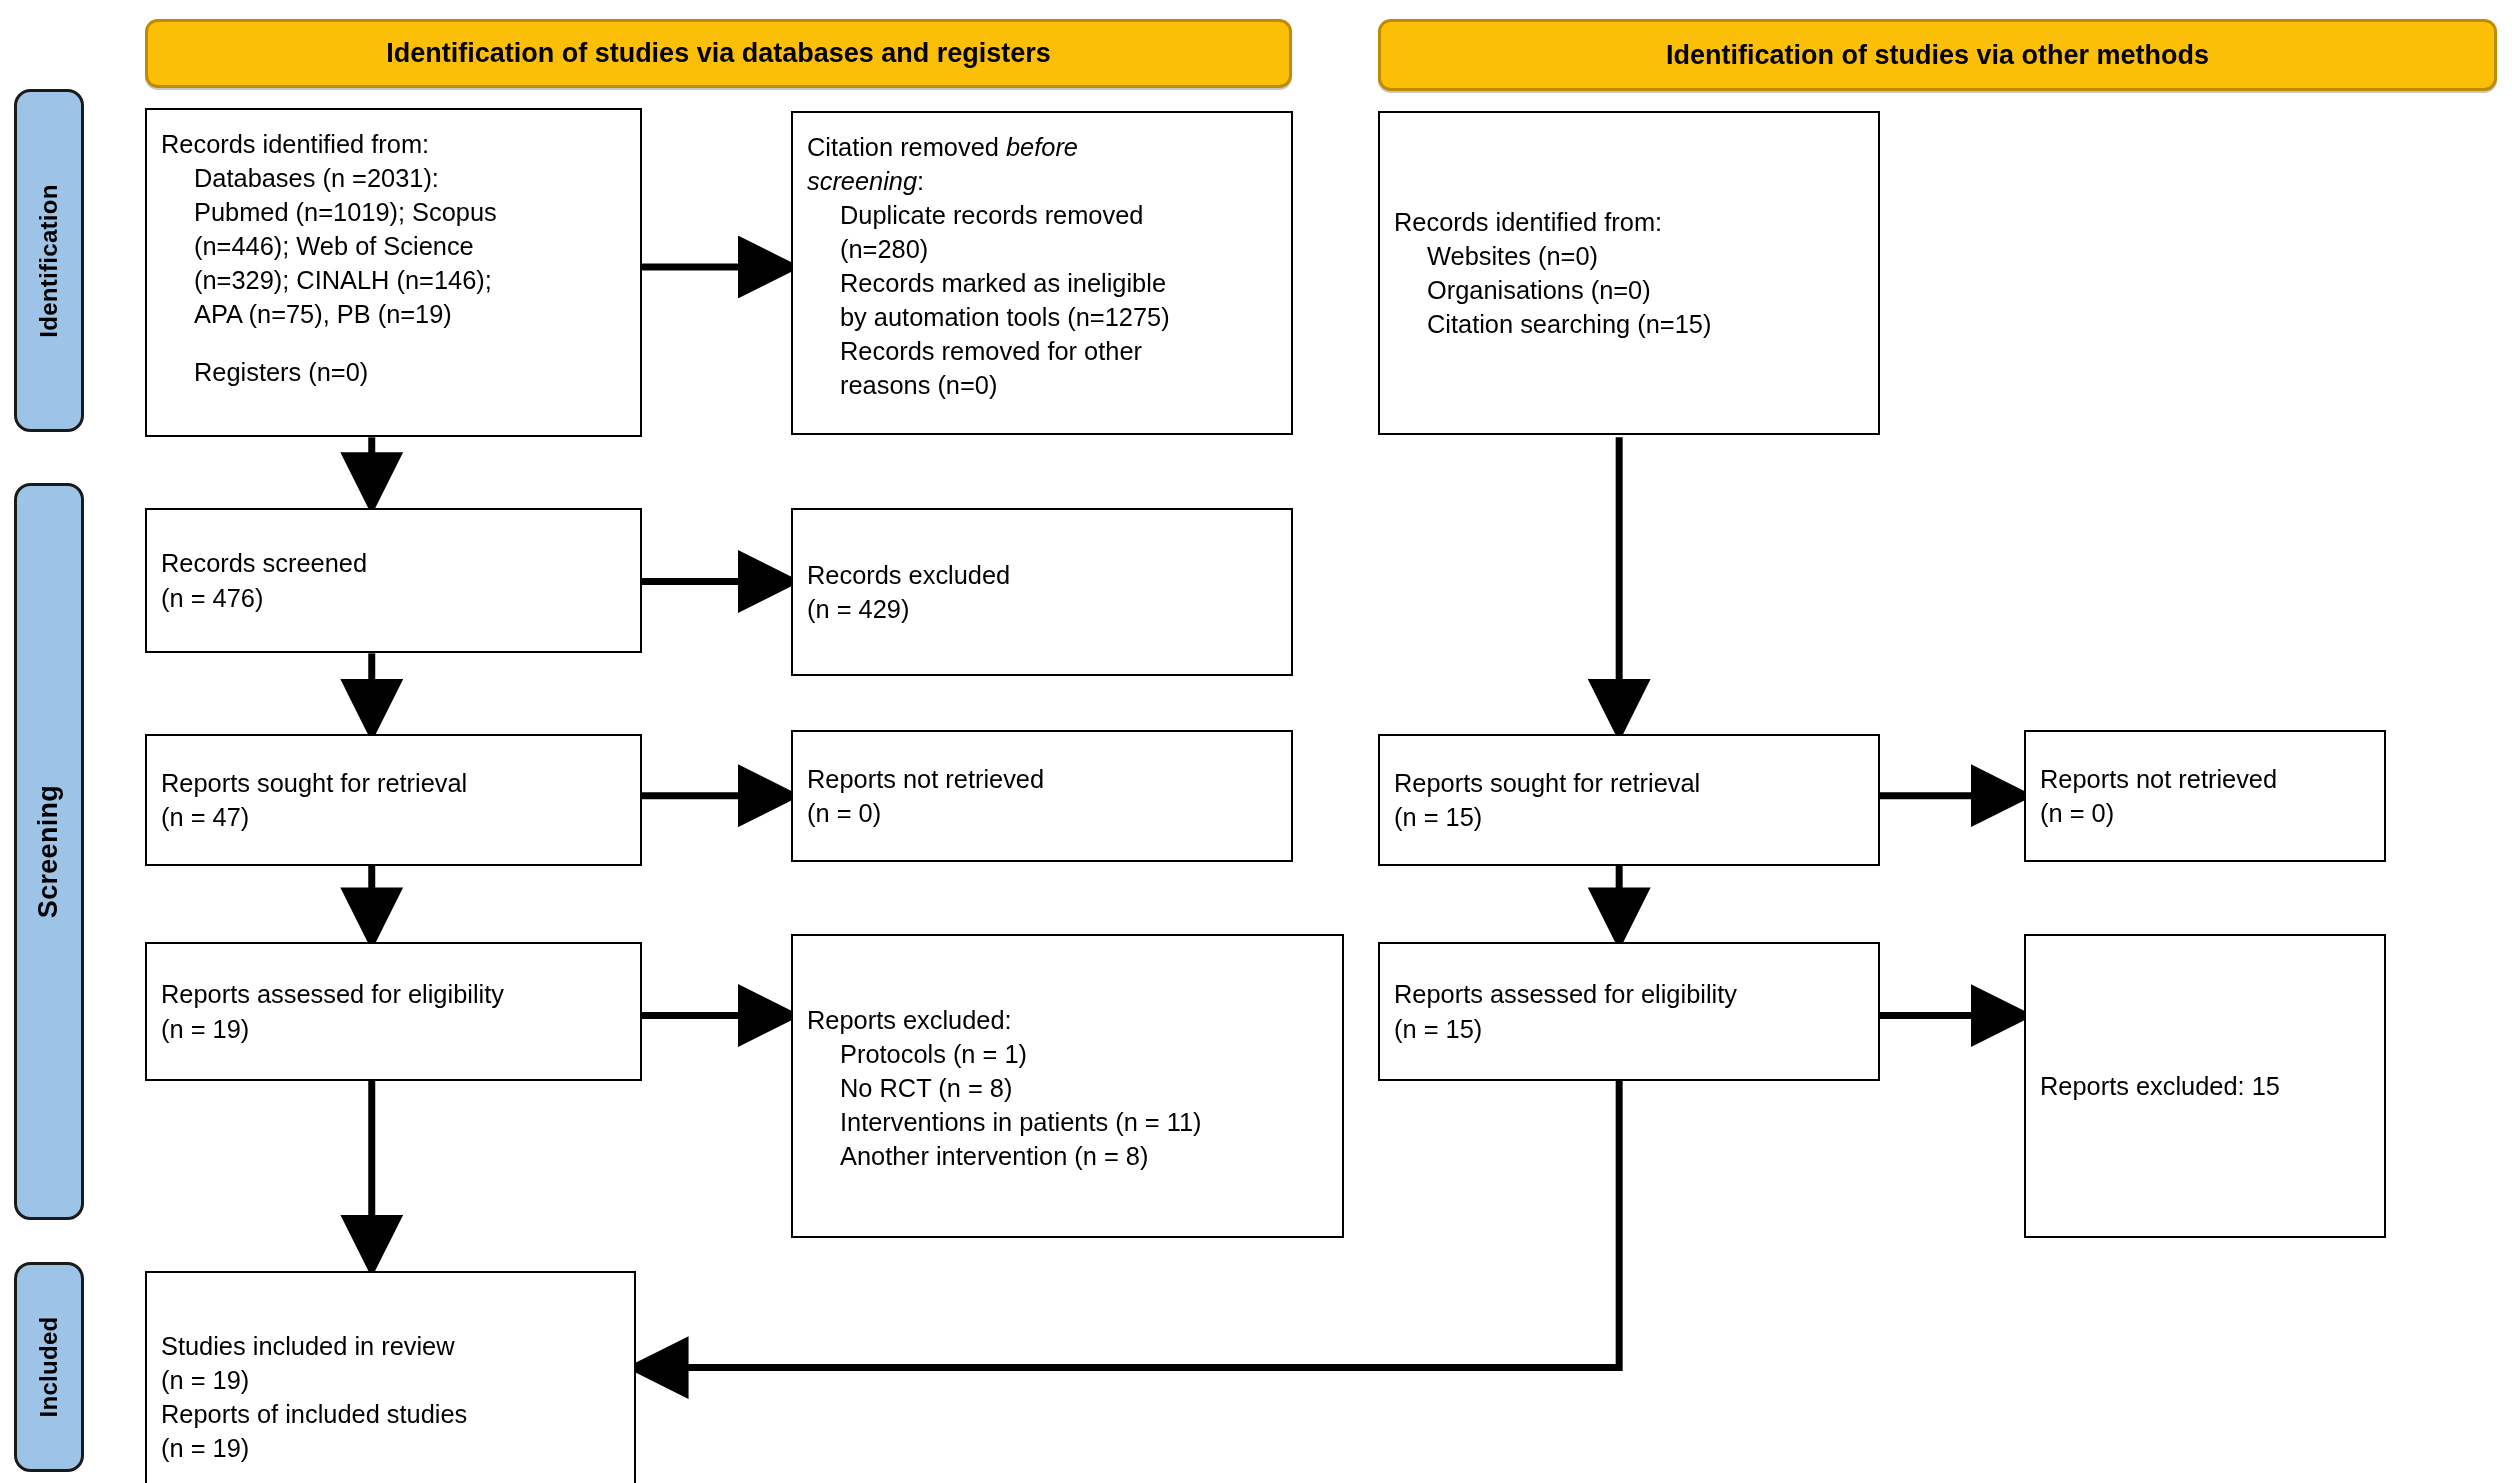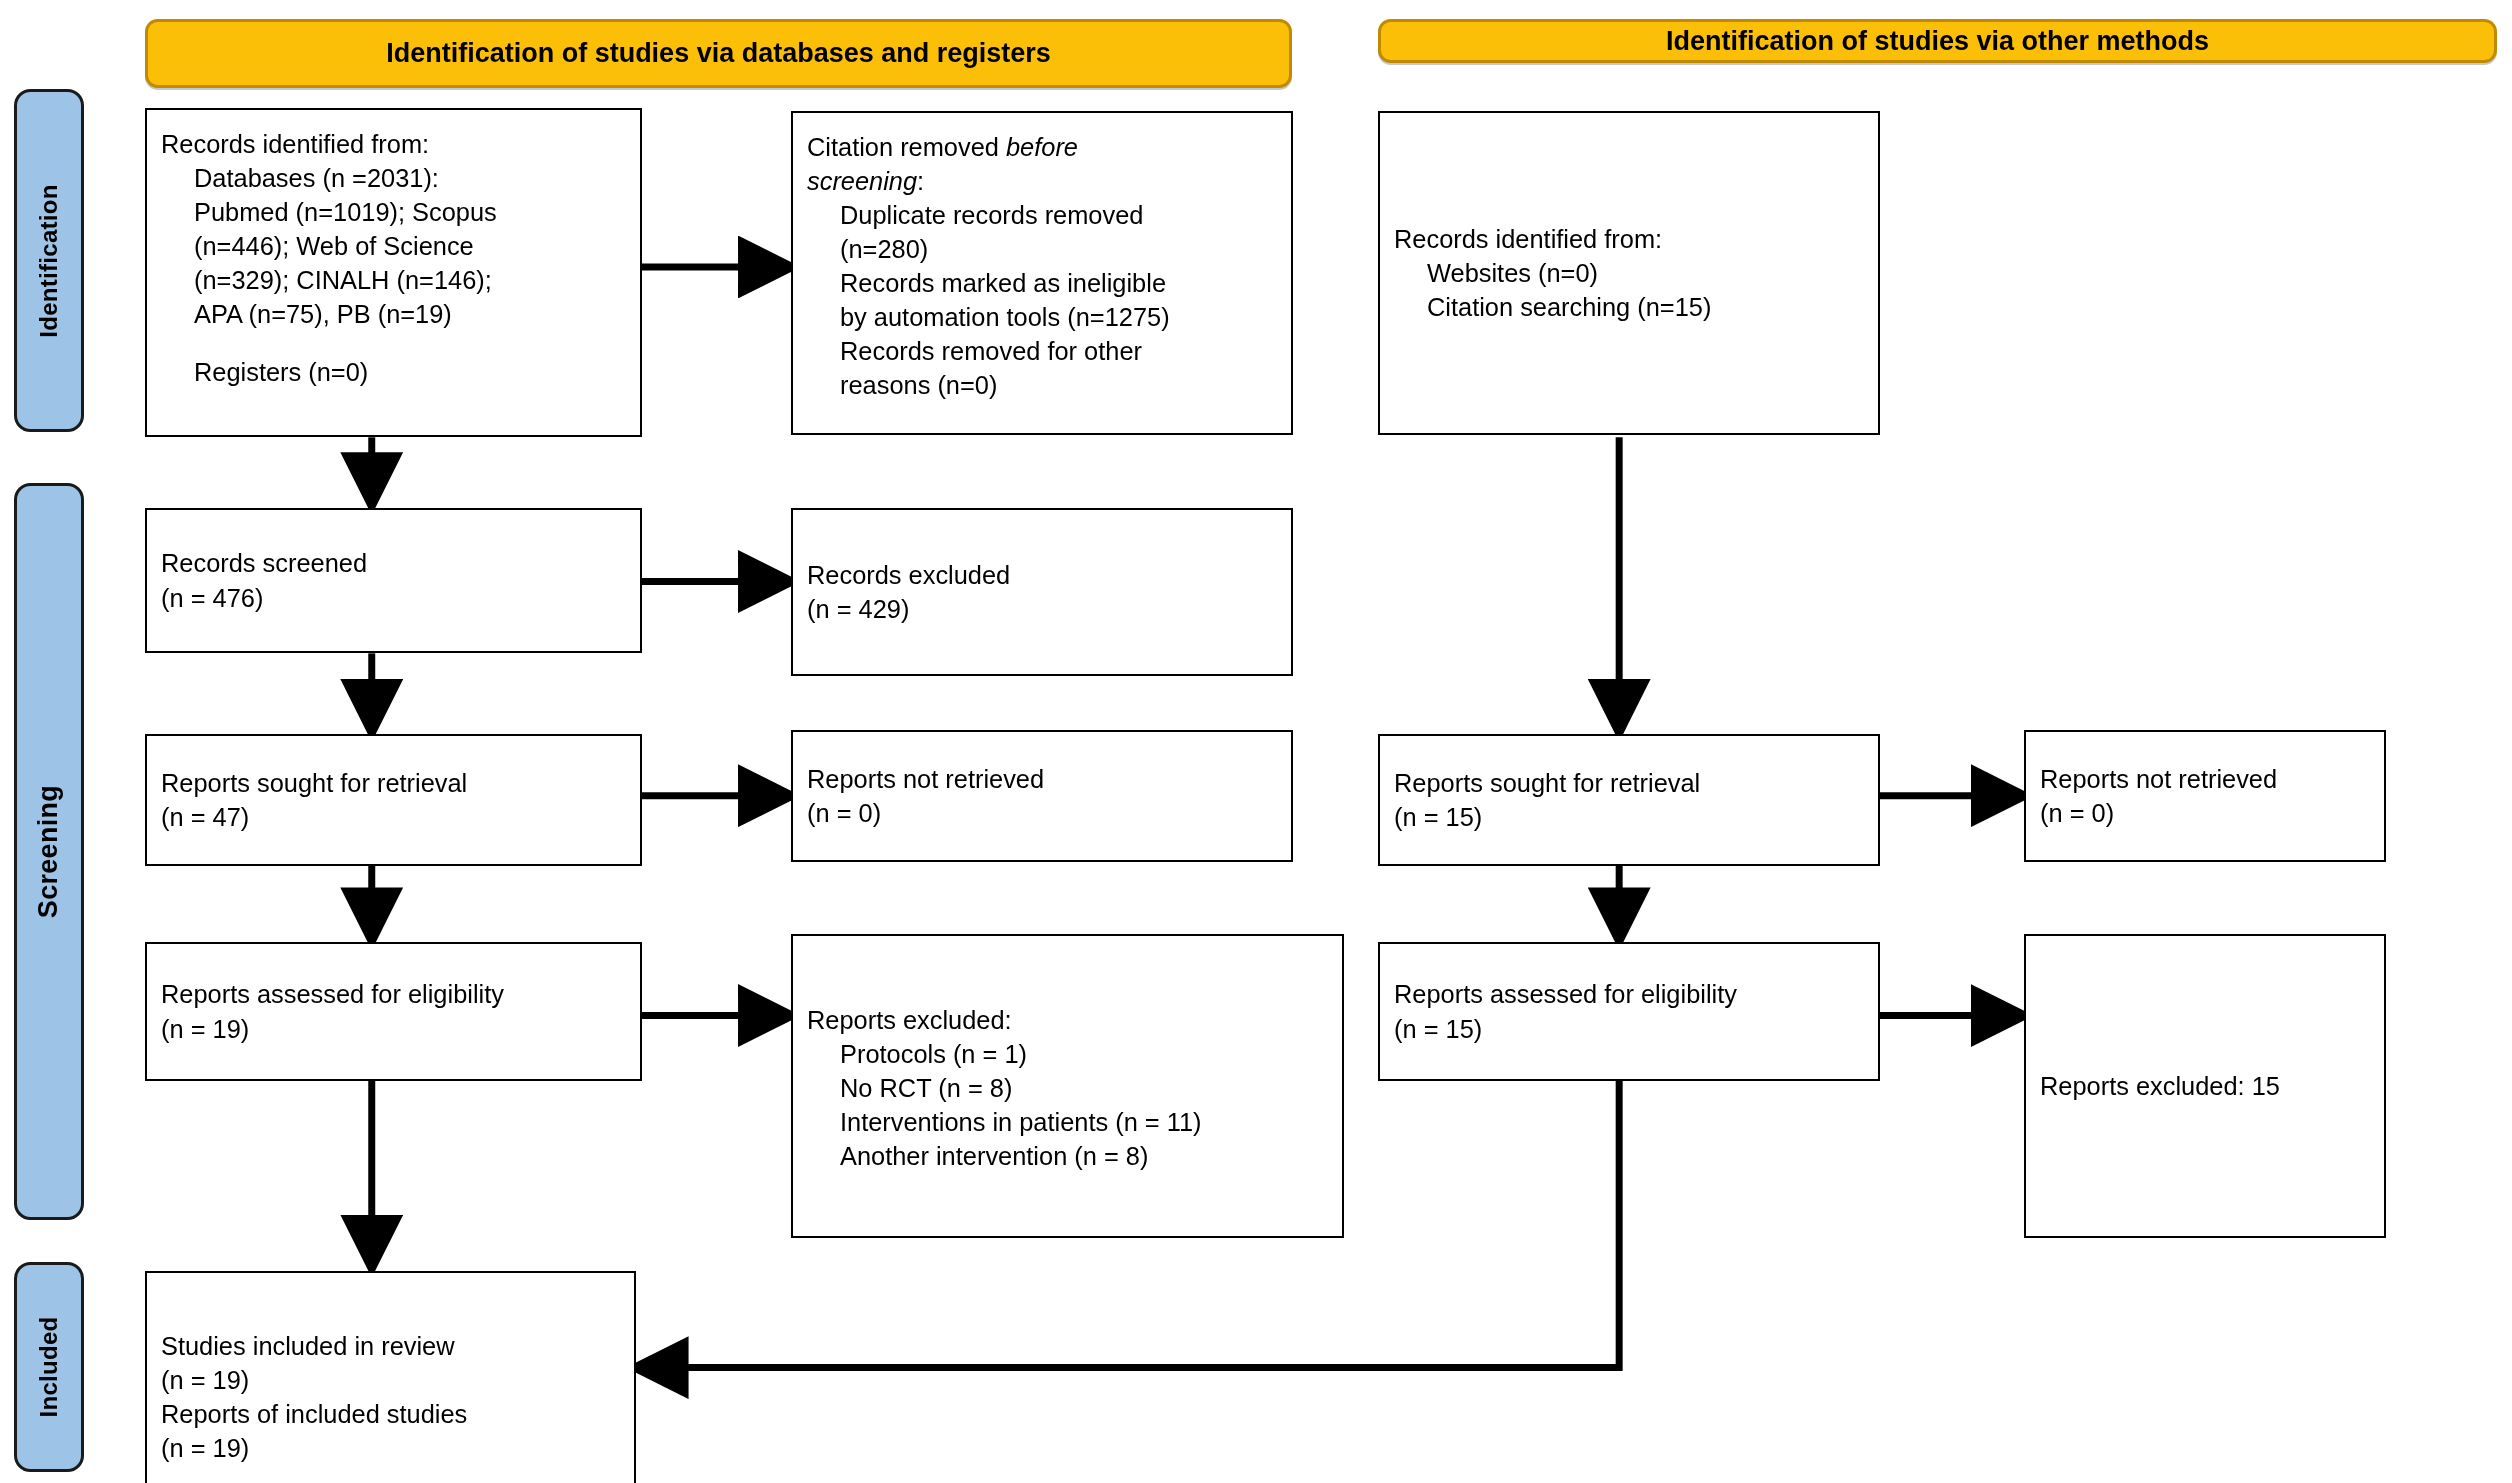--- a/index.html
+++ b/index.html
@@ -134,21 +134,21 @@
   </div>
 
   <div class="phase" style="left:14px;top:1262px;width:70px;height:210px;">
     <span class="plabel" style="font-size:24px;">Included</span>
   </div>
 
   <div class="banner" style="left:145px;top:19px;width:1147px;height:69px;">
     <span>Identification of studies via databases and registers</span>
   </div>
 
-  <div class="banner" style="left:1378px;top:19px;width:1119px;height:44px;">
+  <div class="banner" style="left:1378px;top:19px;width:1119px;height:72px;">
     <span>Identification of studies via other methods</span>
   </div>
 
   <div class="box topalign" style="left:145px;top:108px;width:497px;height:329px;">
     <div class="inner">
       <span class="ln">Records identified from:</span>
       <span class="ln ind">Databases (n =2031):</span>
       <span class="ln ind">Pubmed (n=1019); Scopus</span>
       <span class="ln ind">(n=446); Web of Science</span>
       <span class="ln ind">(n=329); CINALH (n=146);</span>
@@ -222,20 +222,21 @@
       <span class="ln">(n = 19)</span>
       <span class="ln">Reports of included studies</span>
       <span class="ln">(n = 19)</span>
     </div>
   </div>
 
   <div class="box" style="left:1378px;top:111px;width:502px;height:324px;">
     <div class="inner">
       <span class="ln">Records identified from:</span>
       <span class="ln ind">Websites (n=0)</span>
+      <span class="ln ind">Organisations (n=0)</span>
       <span class="ln ind">Citation searching (n=15)</span>
     </div>
   </div>
 
   <div class="box" style="left:1378px;top:734px;width:502px;height:132px;">
     <div class="inner">
       <span class="ln">Reports sought for retrieval</span>
       <span class="ln">(n = 15)</span>
     </div>
   </div>

